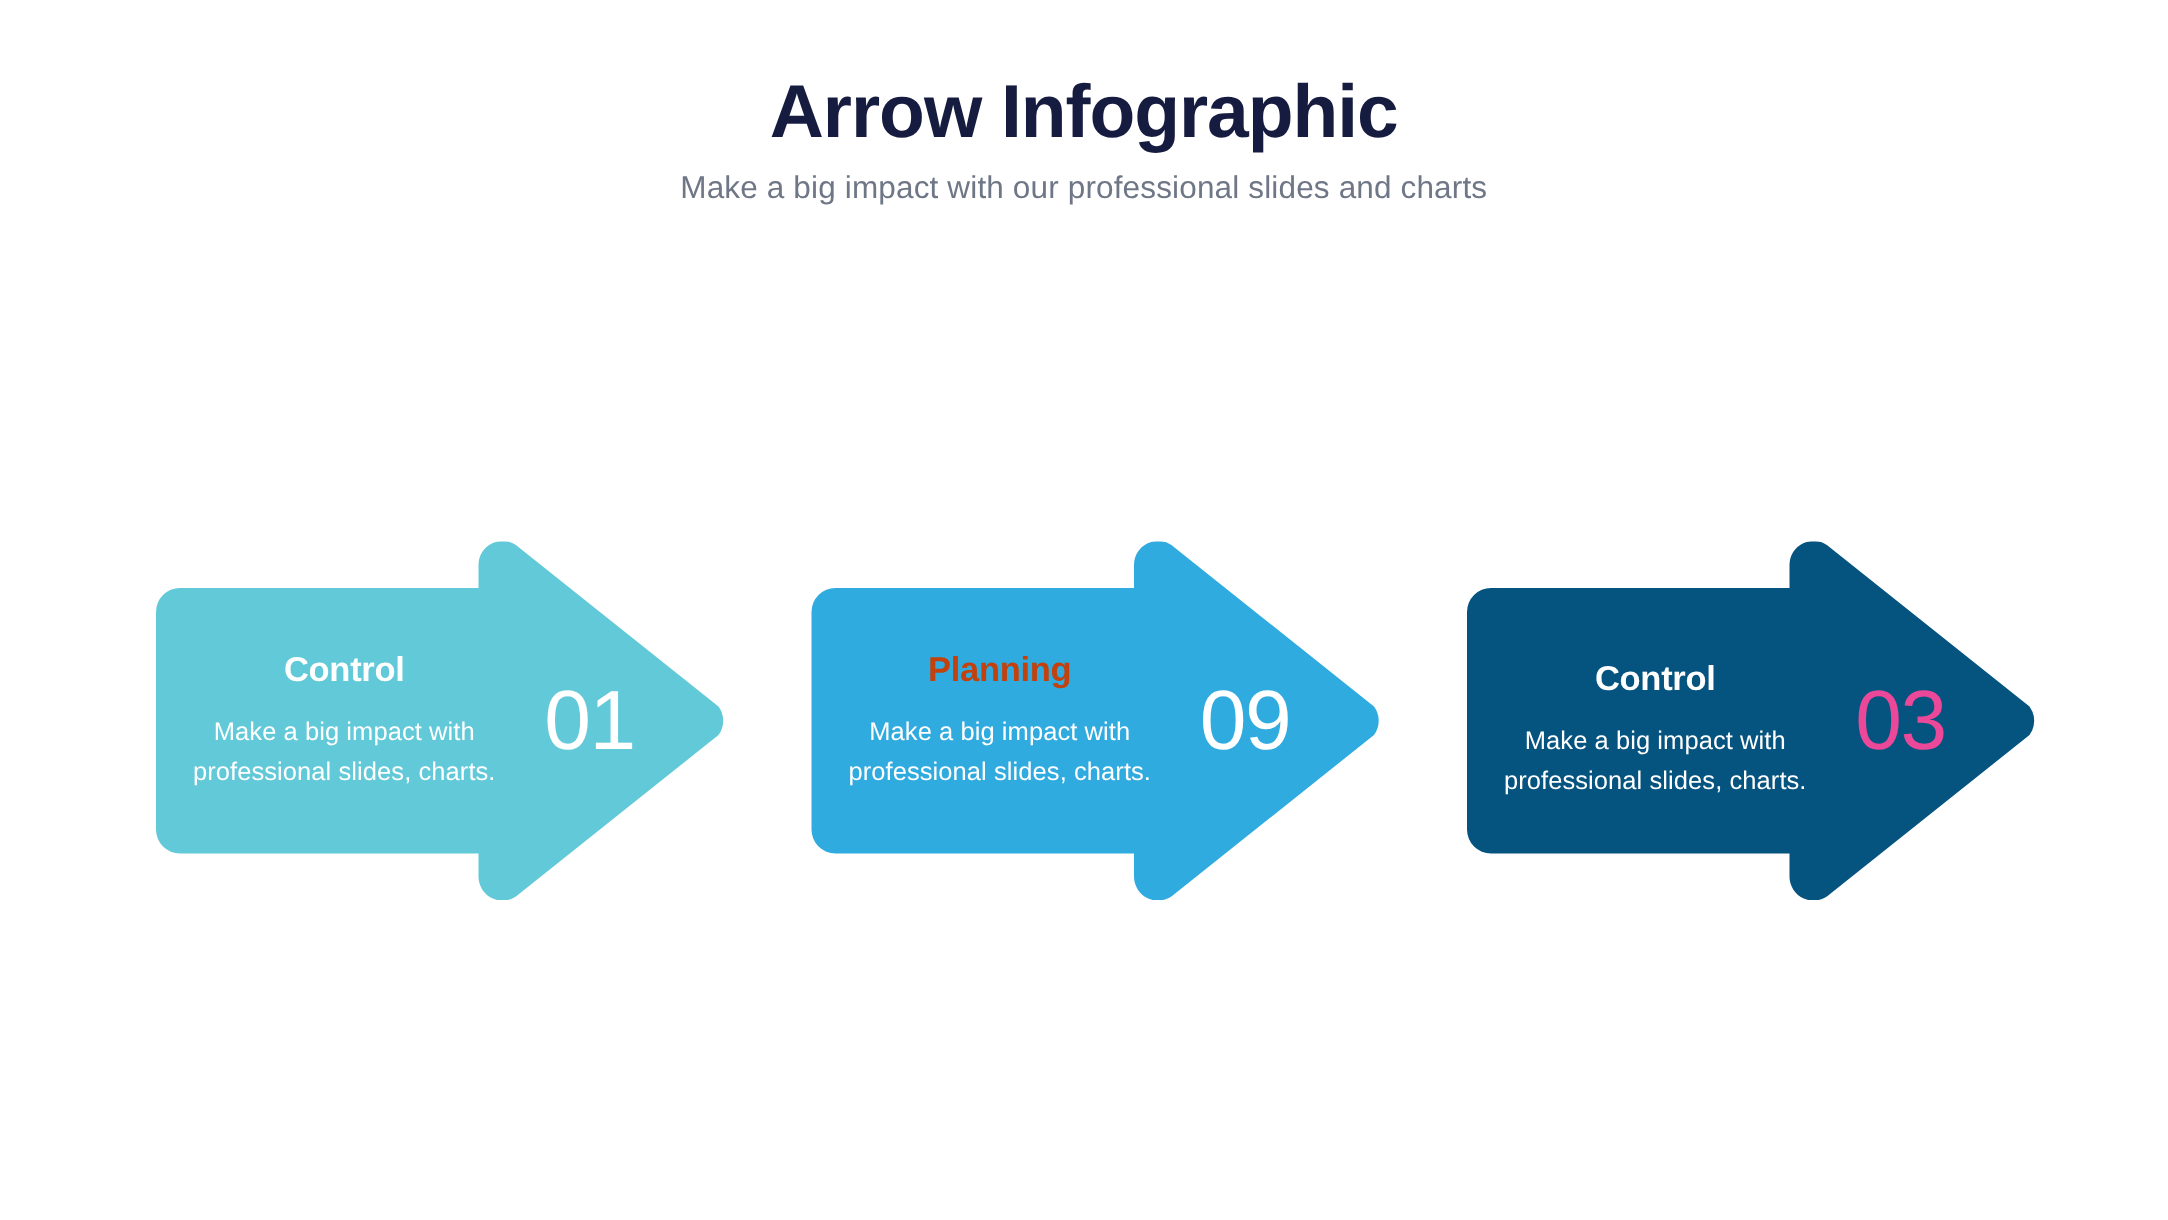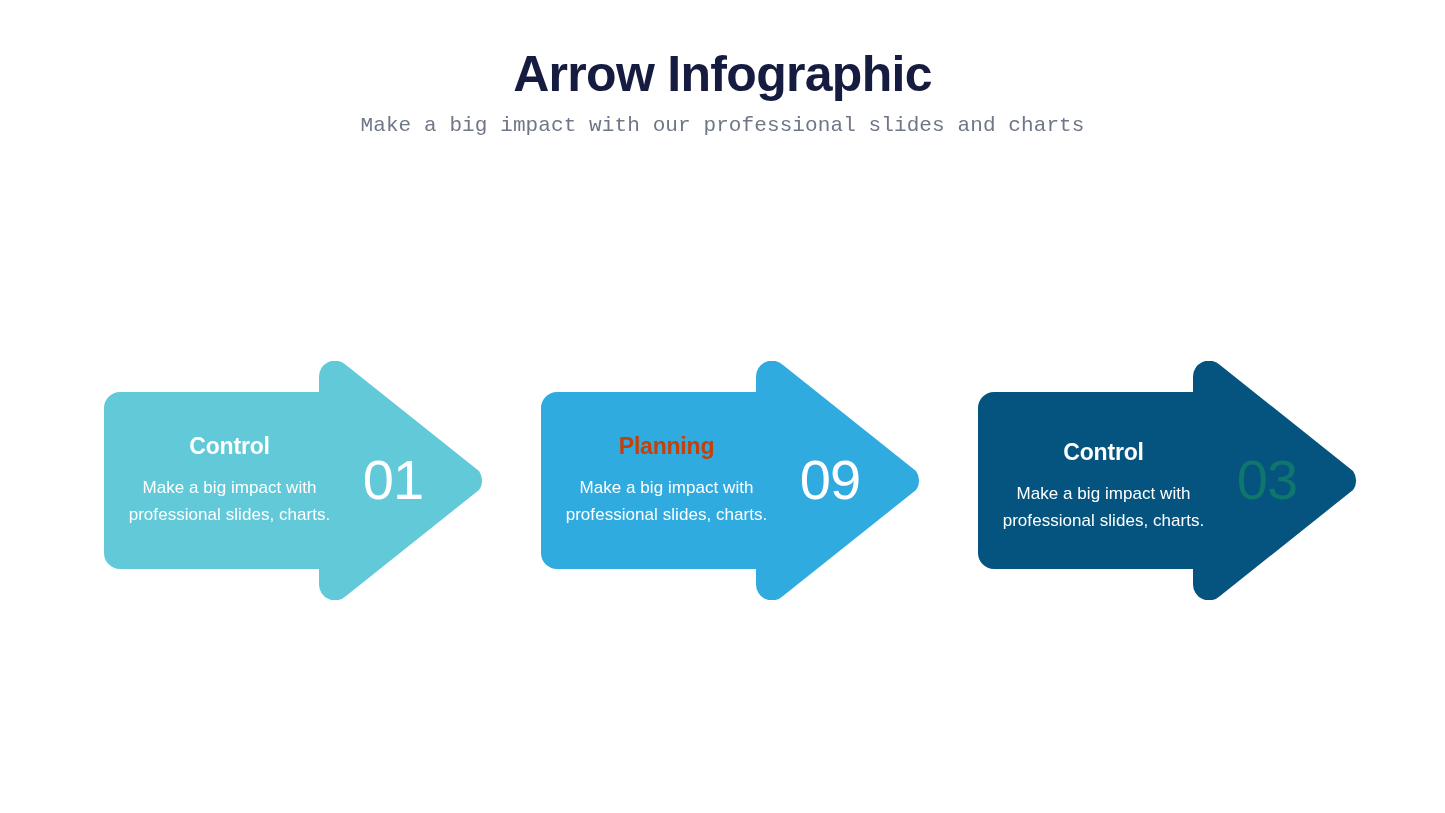--- a/index.html
+++ b/index.html
@@ -41,21 +41,21 @@
     color: #161c40;
     font-family: "Liberation Sans", sans-serif;
   }
   .page-subtitle {
     margin: 8px 0 0 0;
     font-size: 21px;
     line-height: 28px;
     font-weight: 400;
     color: #6f7787;
     letter-spacing: 0.1px;
-    font-family: Liberation Mono, monospace;
+    font-family: Liberation Sans, sans-serif;
   }
 
   
   .arrow-band {
     position: absolute;
     top: 0;
     left: 0;
     width: 1445px;
     height: 813px;
   }
@@ -215,17 +215,17 @@
                  Z" fill="#05537F"></path>
       </svg>
       <div class="arrow-text">
         <div class="arrow-heading" style="color: rgb(255, 255, 255); margin-top: 12px;">Control</div>
         <div class="arrow-desc" style="color: rgb(255, 255, 255);">
           <span>Make a big impact with</span>
           <br>
           <span>professional slides, charts.</span>
         </div>
       </div>
-      <div class="arrow-number" style="color: #0f766e;">03</div>
+      <div class="arrow-number" style="color: #ec4899;">03</div>
     </div>
 
   </div>
 </div>
 
 </body></html>

